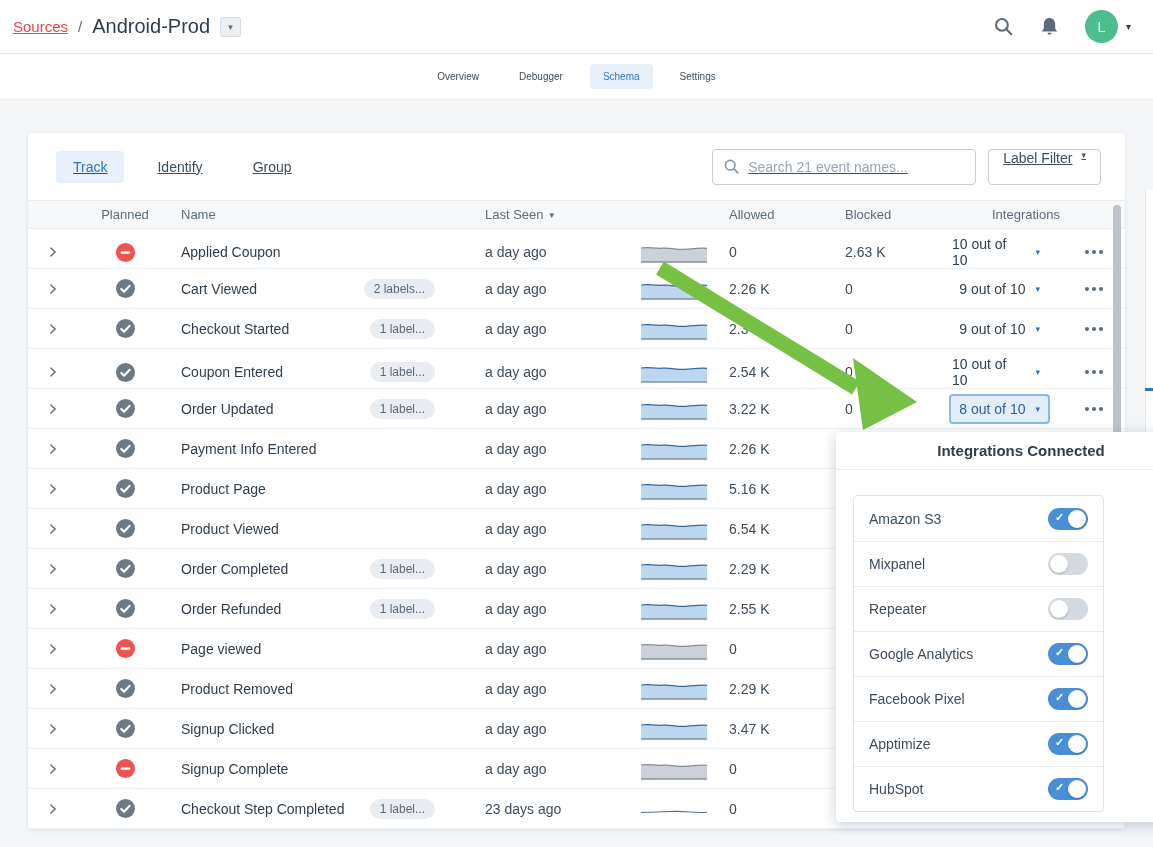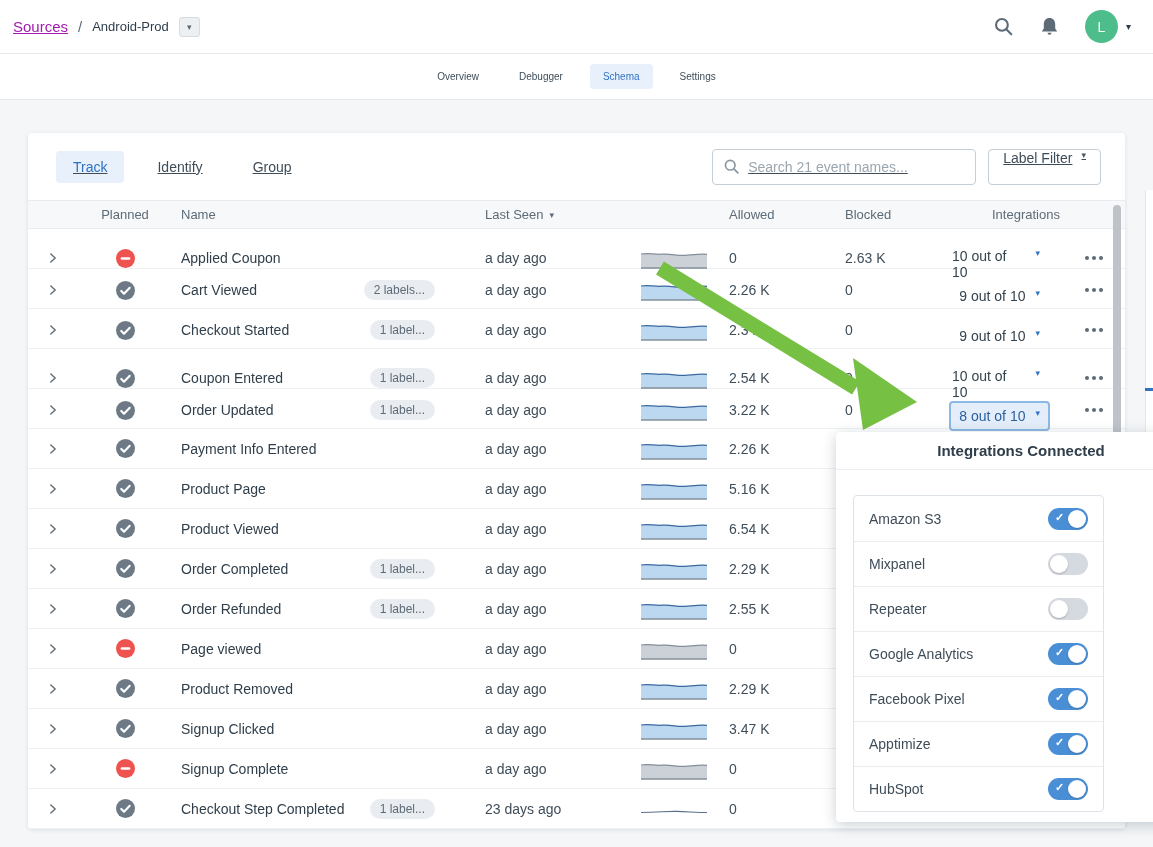--- a/index.html
+++ b/index.html
@@ -9,23 +9,23 @@
     font-size:14px; color:#3f4d59;
     background:#f4f6f8;
     position:relative; overflow:hidden;
   }
   
   .topbar {
     position:absolute; left:0; top:0; width:1153px; height:54px;
     background:#fff; border-bottom:1px solid #e5e9ec;
     display:flex; align-items:center; padding:0 22px 0 13px;
   }
-  .crumb-root { color:#a21caf; text-decoration:underline; font-size:15px; cursor:pointer; }
+  .crumb-root { color:#ef4444; text-decoration:underline; font-size:15px; cursor:pointer; }
   .crumb-sep { margin:0 10px; color:#5d6b77; font-size:15px; }
-  .crumb-cur { color:#2f3e4a; font-size:13px; }
+  .crumb-cur { color:#2f3e4a; font-size:20px; }
   .src-dd {
     margin-left:10px; width:21px; height:20px; border-radius:3px;
     background:#edf0f2; border:1px solid #d7dcdf;
     display:flex; align-items:center; justify-content:center;
     color:#5d6b77; font-size:9px; cursor:pointer;
   }
   .topbar-right { margin-left:auto; display:flex; align-items:center; gap:26px; }
   .icon-btn { display:flex; align-items:center; justify-content:center; cursor:pointer; }
   .avatar-wrap { display:flex; align-items:center; gap:8px; }
   .avatar {
@@ -83,21 +83,21 @@
   .c-plan { display:flex; justify-content:center; }
   .c-name { display:flex; align-items:center; padding-left:9px; color:#2f3e4a; }
   .badge {
     margin-left:auto; margin-right:6px; background:#e9edf1; color:#5d6b77;
     font-size:12px; padding:3px 10px; border-radius:11px; white-space:nowrap;
   }
   .c-seen { padding-left:44px; }
   .c-spark { padding-left:44px; }
   .c-allowed,.c-blocked { padding-left:22px; }
   .c-integr { display:flex; justify-content:flex-end; padding-right:24px; }
-  .ibox { display:flex; align-items:flex-start; gap:10px; color:#32424e; cursor:pointer; padding:7px 10px; border-radius:4px;margin-top:12px; }
+  .ibox { display:flex; align-items:center; gap:10px; color:#32424e; cursor:pointer; padding:7px 10px; border-radius:4px; }
   .ibox .caret { color:#3273c5; font-size:9px; }
   .ibox.hl { background:#e4eefa; border:2px solid #8db8e3; padding:5px 8px; color:#2c5f9e; }
   .c-dots { display:flex; justify-content:center; gap:3px; cursor:pointer; }
   .dot { width:4px; height:4px; border-radius:50%; background:#5d6b77; }
   .spark svg { display:block; }
   
   .tscroll {
     position:absolute; left:1085px; top:72px; width:8px; height:430px;
     background:#bdc3c9; border-radius:4px; cursor:pointer;
   }

